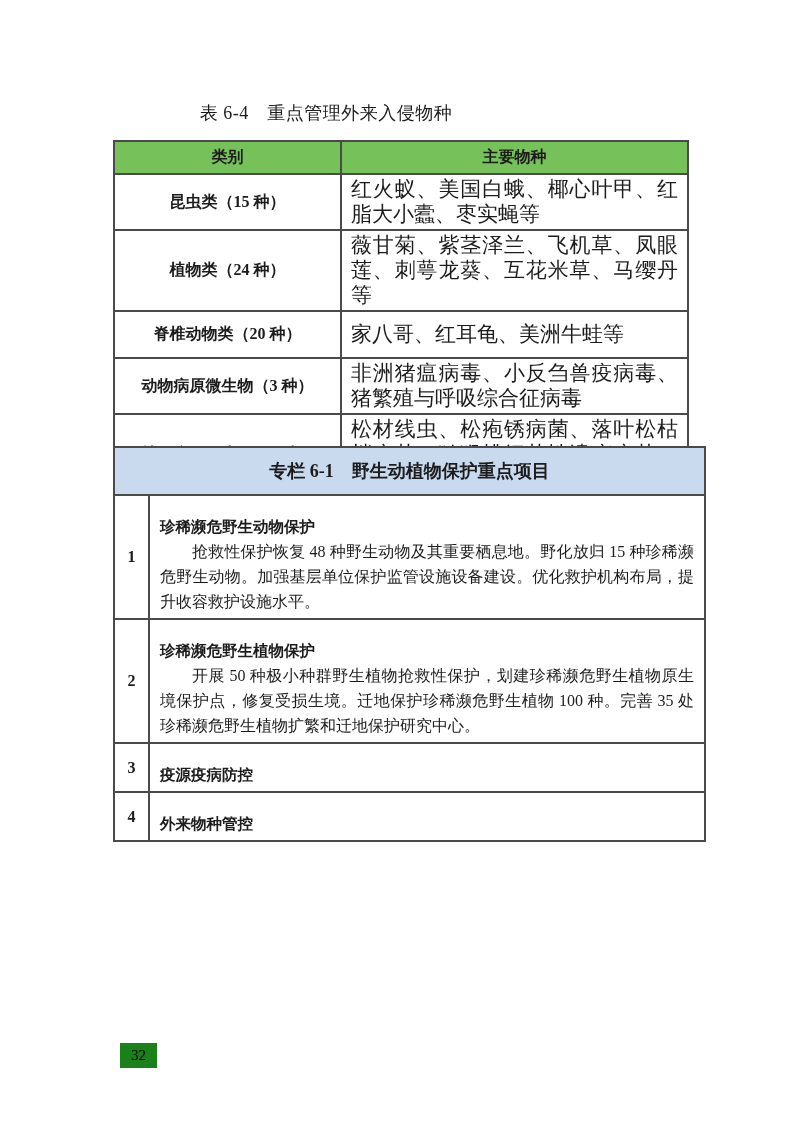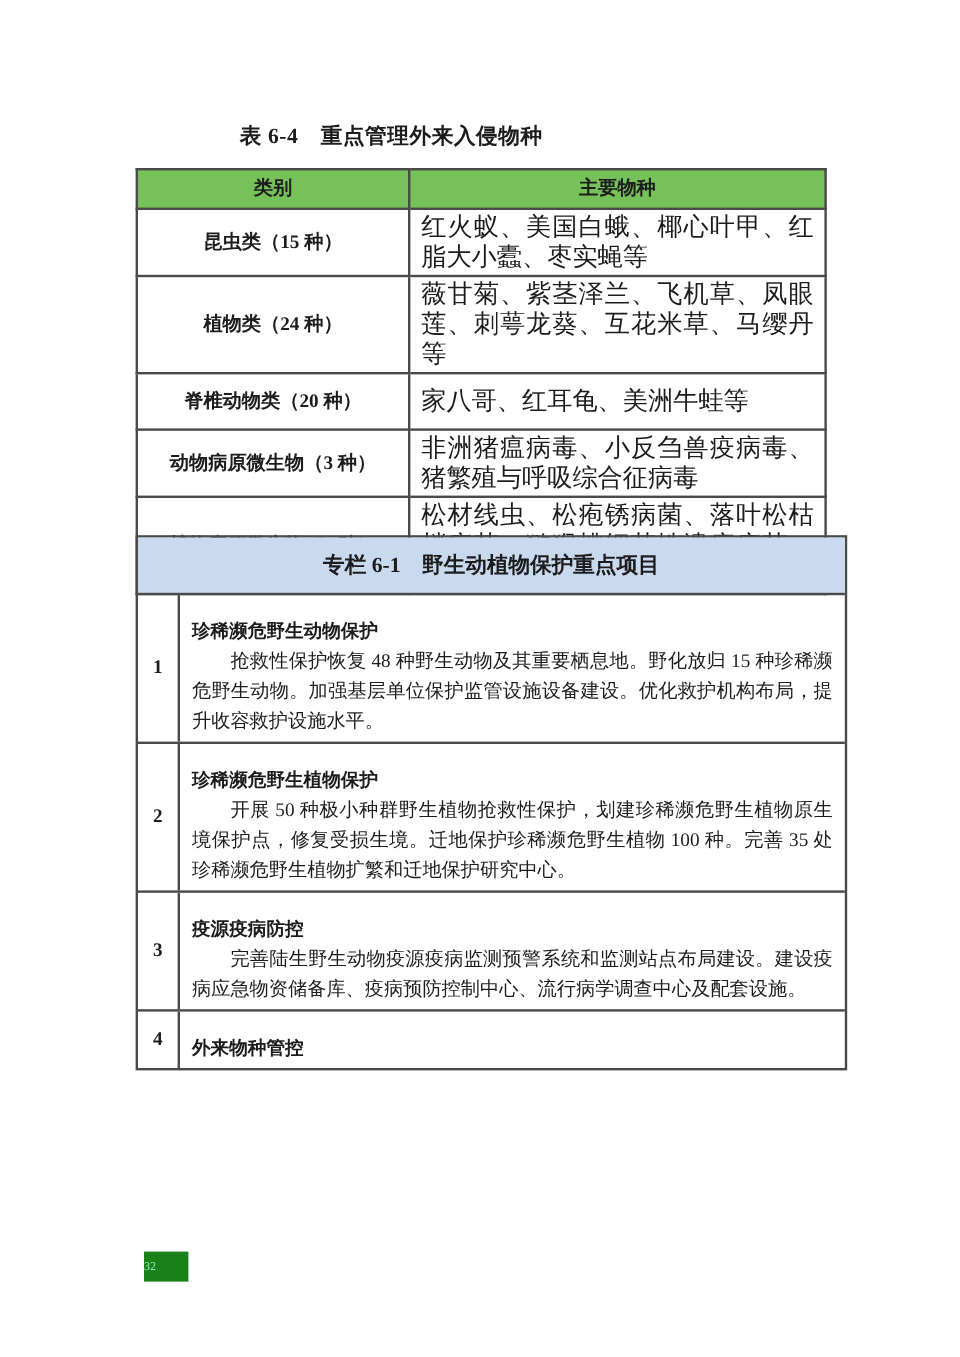--- a/index.html
+++ b/index.html
@@ -17,21 +17,21 @@
   }
 
   
   .table-title {
     position: absolute;
     top: 101px;
     left: 0;
     width: 652px;
     text-align: center;
     font-size: 18px;
-    font-weight: bold;
+    font-weight: normal;
     letter-spacing: 0.5px;
   }
   .species-table {
     position: absolute;
     top: 140px;
     left: 113px;
     width: 574px;
     border-collapse: collapse;
     table-layout: fixed;
   }
@@ -112,23 +112,24 @@
   }
 
   
   .page-badge {
     position: absolute;
     left: 120px;
     top: 1043px;
     width: 37px;
     height: 25px;
     background: #1a801a;
-    color: #86efac;
-    font-size: 10px;
+    color: #000000;
+    font-size: 15px;
     line-height: 25px;
+    text-align: center;
   }
 </style>
 </head>
 <body>
 
 <div class="table-title">表 6-4　重点管理外来入侵物种</div>
 
 <table class="species-table">
   <colgroup>
       <col class="c1">
@@ -180,21 +181,20 @@
     <div class="panel-content">
       <div class="panel-heading">珍稀濒危野生植物保护</div>
       <div class="panel-body">开展 50 种极小种群野生植物抢救性保护，划建珍稀濒危野生植物原生境保护点，修复受损生境。迁地保护珍稀濒危野生植物 100 种。完善 35 处珍稀濒危野生植物扩繁和迁地保护研究中心。</div>
     </div>
   </div>
 
   <div class="panel-row">
     <div class="panel-num">3</div>
     <div class="panel-content">
       <div class="panel-heading">疫源疫病防控</div>
-      <div class="panel-body">完善陆生野生动物疫源疫病监测预警系统和监测站点布局建设。建设疫病应急物资储备库、疫病预防控制中心、流行病学调查中心及配套设施。</div>
     </div>
   </div>
 
   <div class="panel-row">
     <div class="panel-num">4</div>
     <div class="panel-content">
       <div class="panel-heading">外来物种管控</div>
     </div>
   </div>
 </div>

